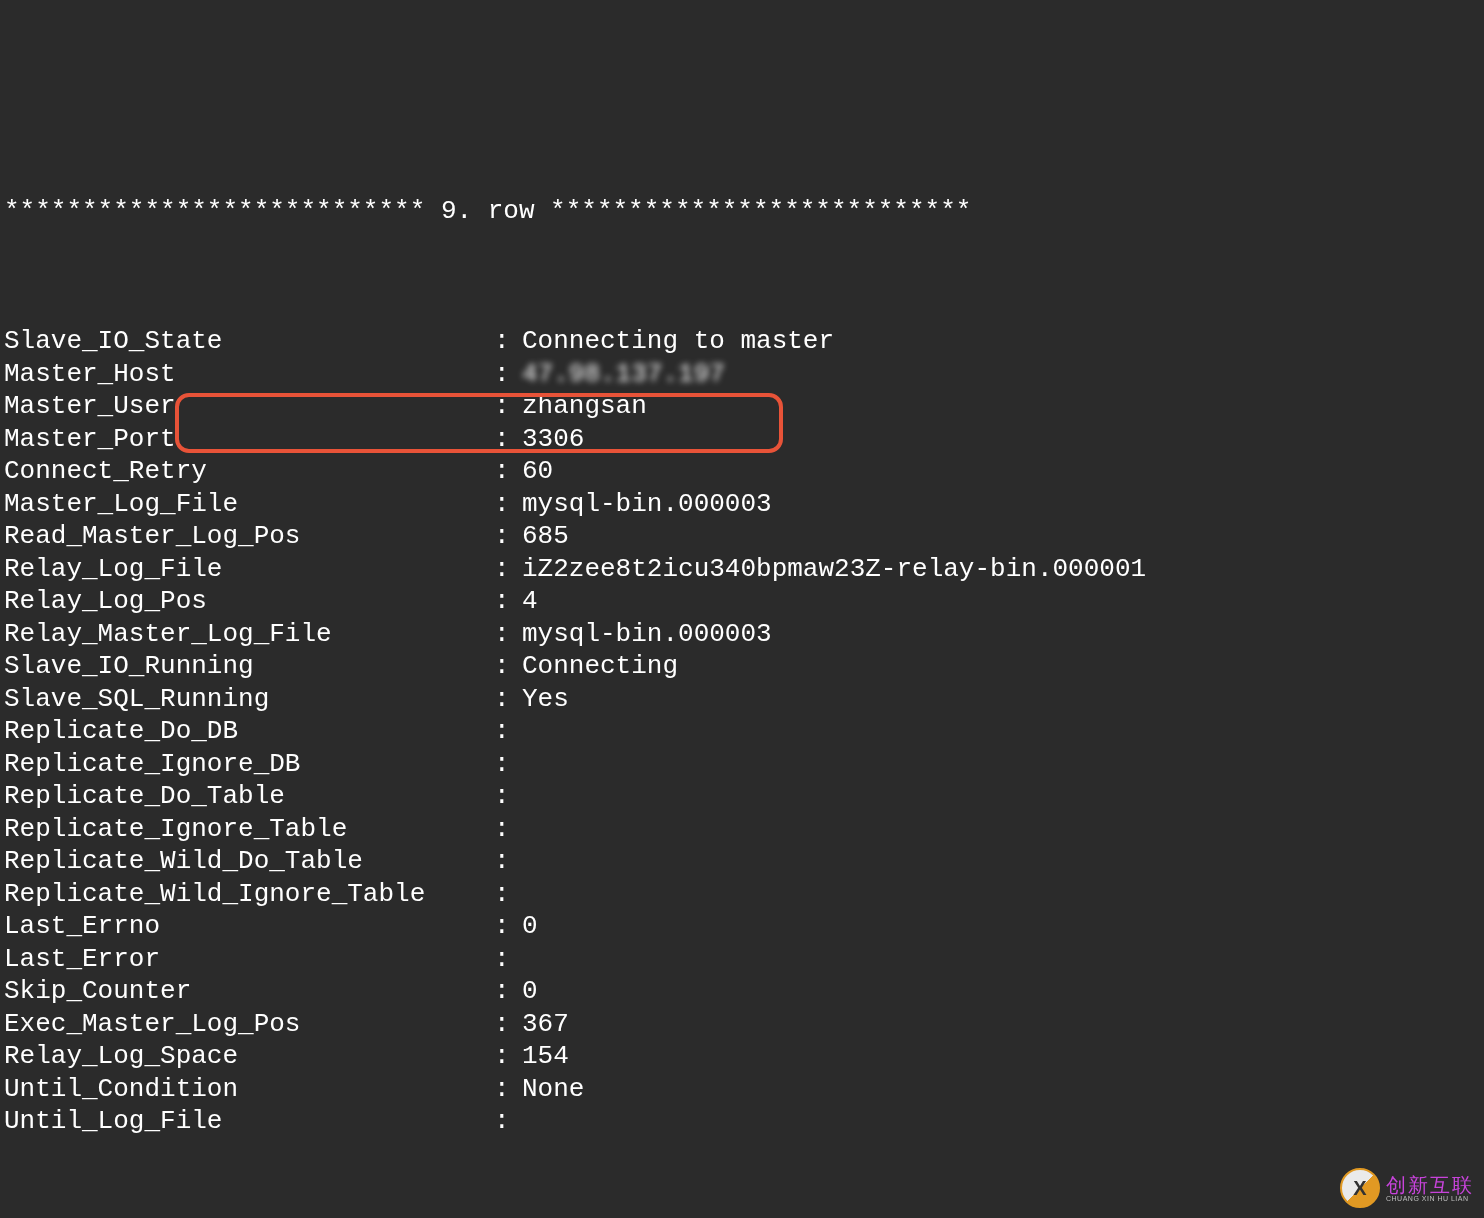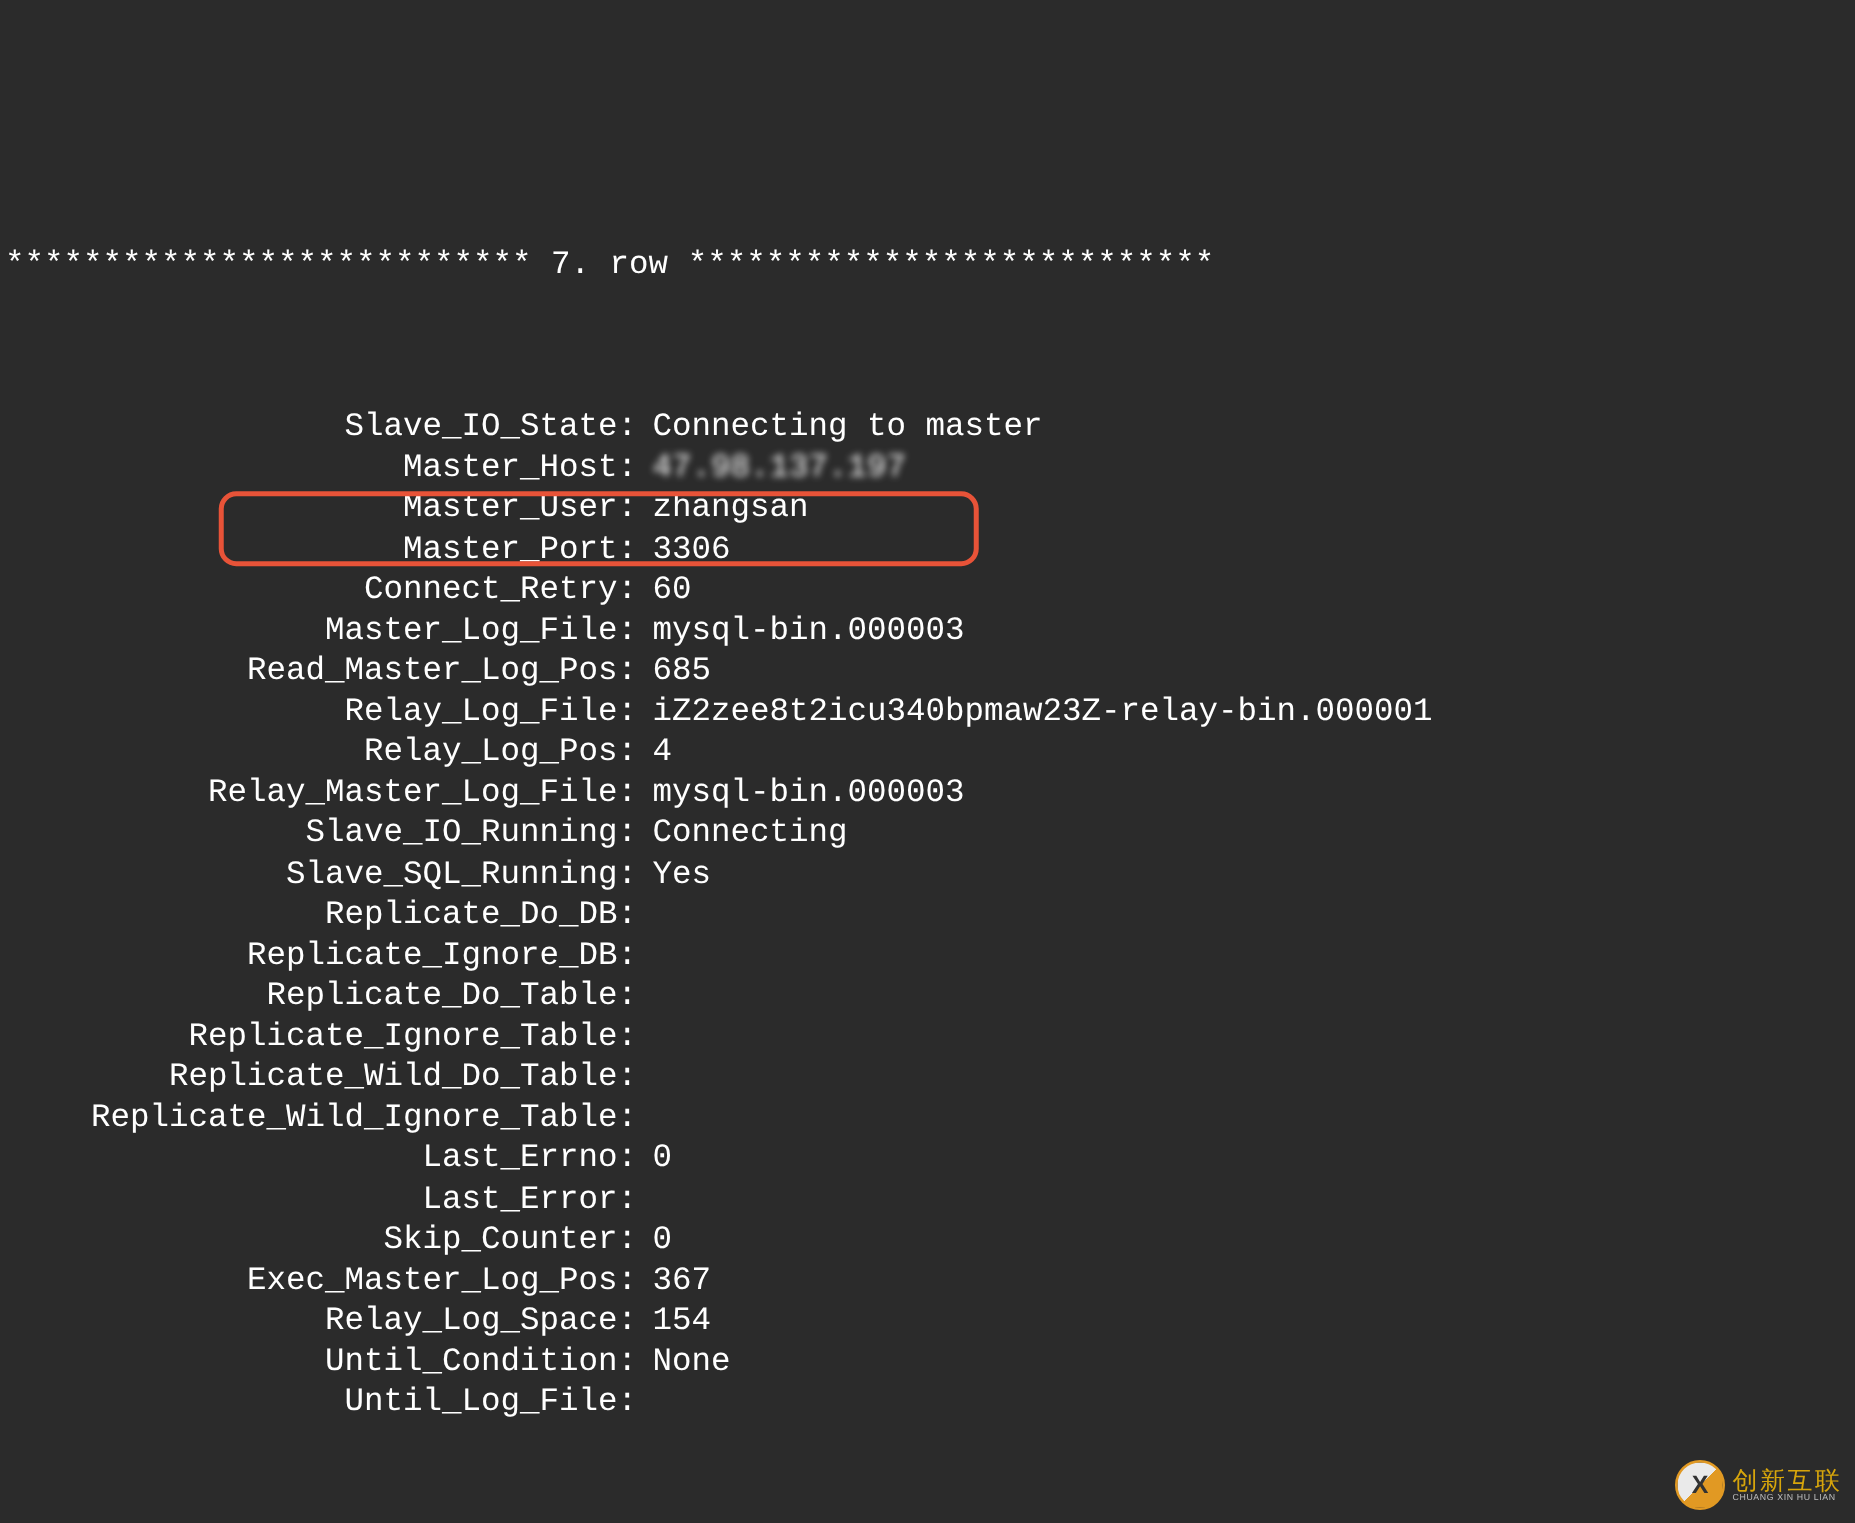--- a/index.html
+++ b/index.html
@@ -19,21 +19,21 @@
     padding: 0 4px;
     white-space: pre;
   }
   .line {
     display: flex;
     flex-wrap: nowrap;
   }
   .label {
     display: inline-block;
     width: 490px;
-    text-align: right;
+    text-align: left;
   }
   .sep {
     display: inline-block;
     width: 28px;
     text-align: left;
   }
   .value {
     display: inline-block;
     text-align: left;
   }
@@ -65,21 +65,21 @@
     background: linear-gradient(135deg, #fff 50%, #f5a623 50%);
     display: flex;
     align-items: center;
     justify-content: center;
     font-weight: bold;
     color: #333;
     font-size: 20px;
   }
   .wm-text-main {
     font-size: 20px;
-    color: #eab308;
+    color: #d946ef;
     letter-spacing: 2px;
     line-height: 1;
   }
   .wm-text-sub {
     font-size: 7px;
     color: #ccc;
     letter-spacing: 0.5px;
     line-height: 1;
   }
   .obscured {
@@ -87,21 +87,21 @@
     -webkit-filter: blur(3px);
   }
 </style>
 </head>
 <body>
 
 <div class="terminal">
   <div class="line" style="opacity:0.0;height:0px;overflow:hidden;"><span>1 row in set (0.00 sec)</span></div>
 
 
-  <div class="line"><span>***************************</span><span> 7. row </span><span>***************************</span></div>
+  <div class="line"><span>***************************</span><span> 9. row </span><span>***************************</span></div>
 
   <div id="fields-container"><div class="line"><span class="label">Slave_IO_State</span><span class="sep">: </span><span class="value">Connecting to master</span></div><div class="line"><span class="label">Master_Host</span><span class="sep">: </span><span class="value obscured">47.98.137.197</span></div><div class="line"><span class="label">Master_User</span><span class="sep">: </span><span class="value">zhangsan</span></div><div class="line"><span class="label">Master_Port</span><span class="sep">: </span><span class="value">3306</span></div><div class="line"><span class="label">Connect_Retry</span><span class="sep">: </span><span class="value">60</span></div><div class="line"><span class="label">Master_Log_File</span><span class="sep">: </span><span class="value">mysql-bin.000003</span></div><div class="line"><span class="label">Read_Master_Log_Pos</span><span class="sep">: </span><span class="value">685</span></div><div class="line"><span class="label">Relay_Log_File</span><span class="sep">: </span><span class="value">iZ2zee8t2icu340bpmaw23Z-relay-bin.000001</span></div><div class="line"><span class="label">Relay_Log_Pos</span><span class="sep">: </span><span class="value">4</span></div><div class="line"><span class="label">Relay_Master_Log_File</span><span class="sep">: </span><span class="value">mysql-bin.000003</span></div><div class="line"><span class="label">Slave_IO_Running</span><span class="sep">: </span><span class="value">Connecting</span></div><div class="line"><span class="label">Slave_SQL_Running</span><span class="sep">: </span><span class="value">Yes</span></div><div class="line"><span class="label">Replicate_Do_DB</span><span class="sep">: </span><span class="value"></span></div><div class="line"><span class="label">Replicate_Ignore_DB</span><span class="sep">: </span><span class="value"></span></div><div class="line"><span class="label">Replicate_Do_Table</span><span class="sep">: </span><span class="value"></span></div><div class="line"><span class="label">Replicate_Ignore_Table</span><span class="sep">: </span><span class="value"></span></div><div class="line"><span class="label">Replicate_Wild_Do_Table</span><span class="sep">: </span><span class="value"></span></div><div class="line"><span class="label">Replicate_Wild_Ignore_Table</span><span class="sep">: </span><span class="value"></span></div><div class="line"><span class="label">Last_Errno</span><span class="sep">: </span><span class="value">0</span></div><div class="line"><span class="label">Last_Error</span><span class="sep">: </span><span class="value"></span></div><div class="line"><span class="label">Skip_Counter</span><span class="sep">: </span><span class="value">0</span></div><div class="line"><span class="label">Exec_Master_Log_Pos</span><span class="sep">: </span><span class="value">367</span></div><div class="line"><span class="label">Relay_Log_Space</span><span class="sep">: </span><span class="value">154</span></div><div class="line"><span class="label">Until_Condition</span><span class="sep">: </span><span class="value">None</span></div><div class="line"><span class="label">Until_Log_File</span><span class="sep">: </span><span class="value"></span></div></div>
 </div>
 
 <div class="highlight-box"></div>
 
 <div class="watermark">
   <div class="wm-logo">
       <span>X</span>
     </div>

